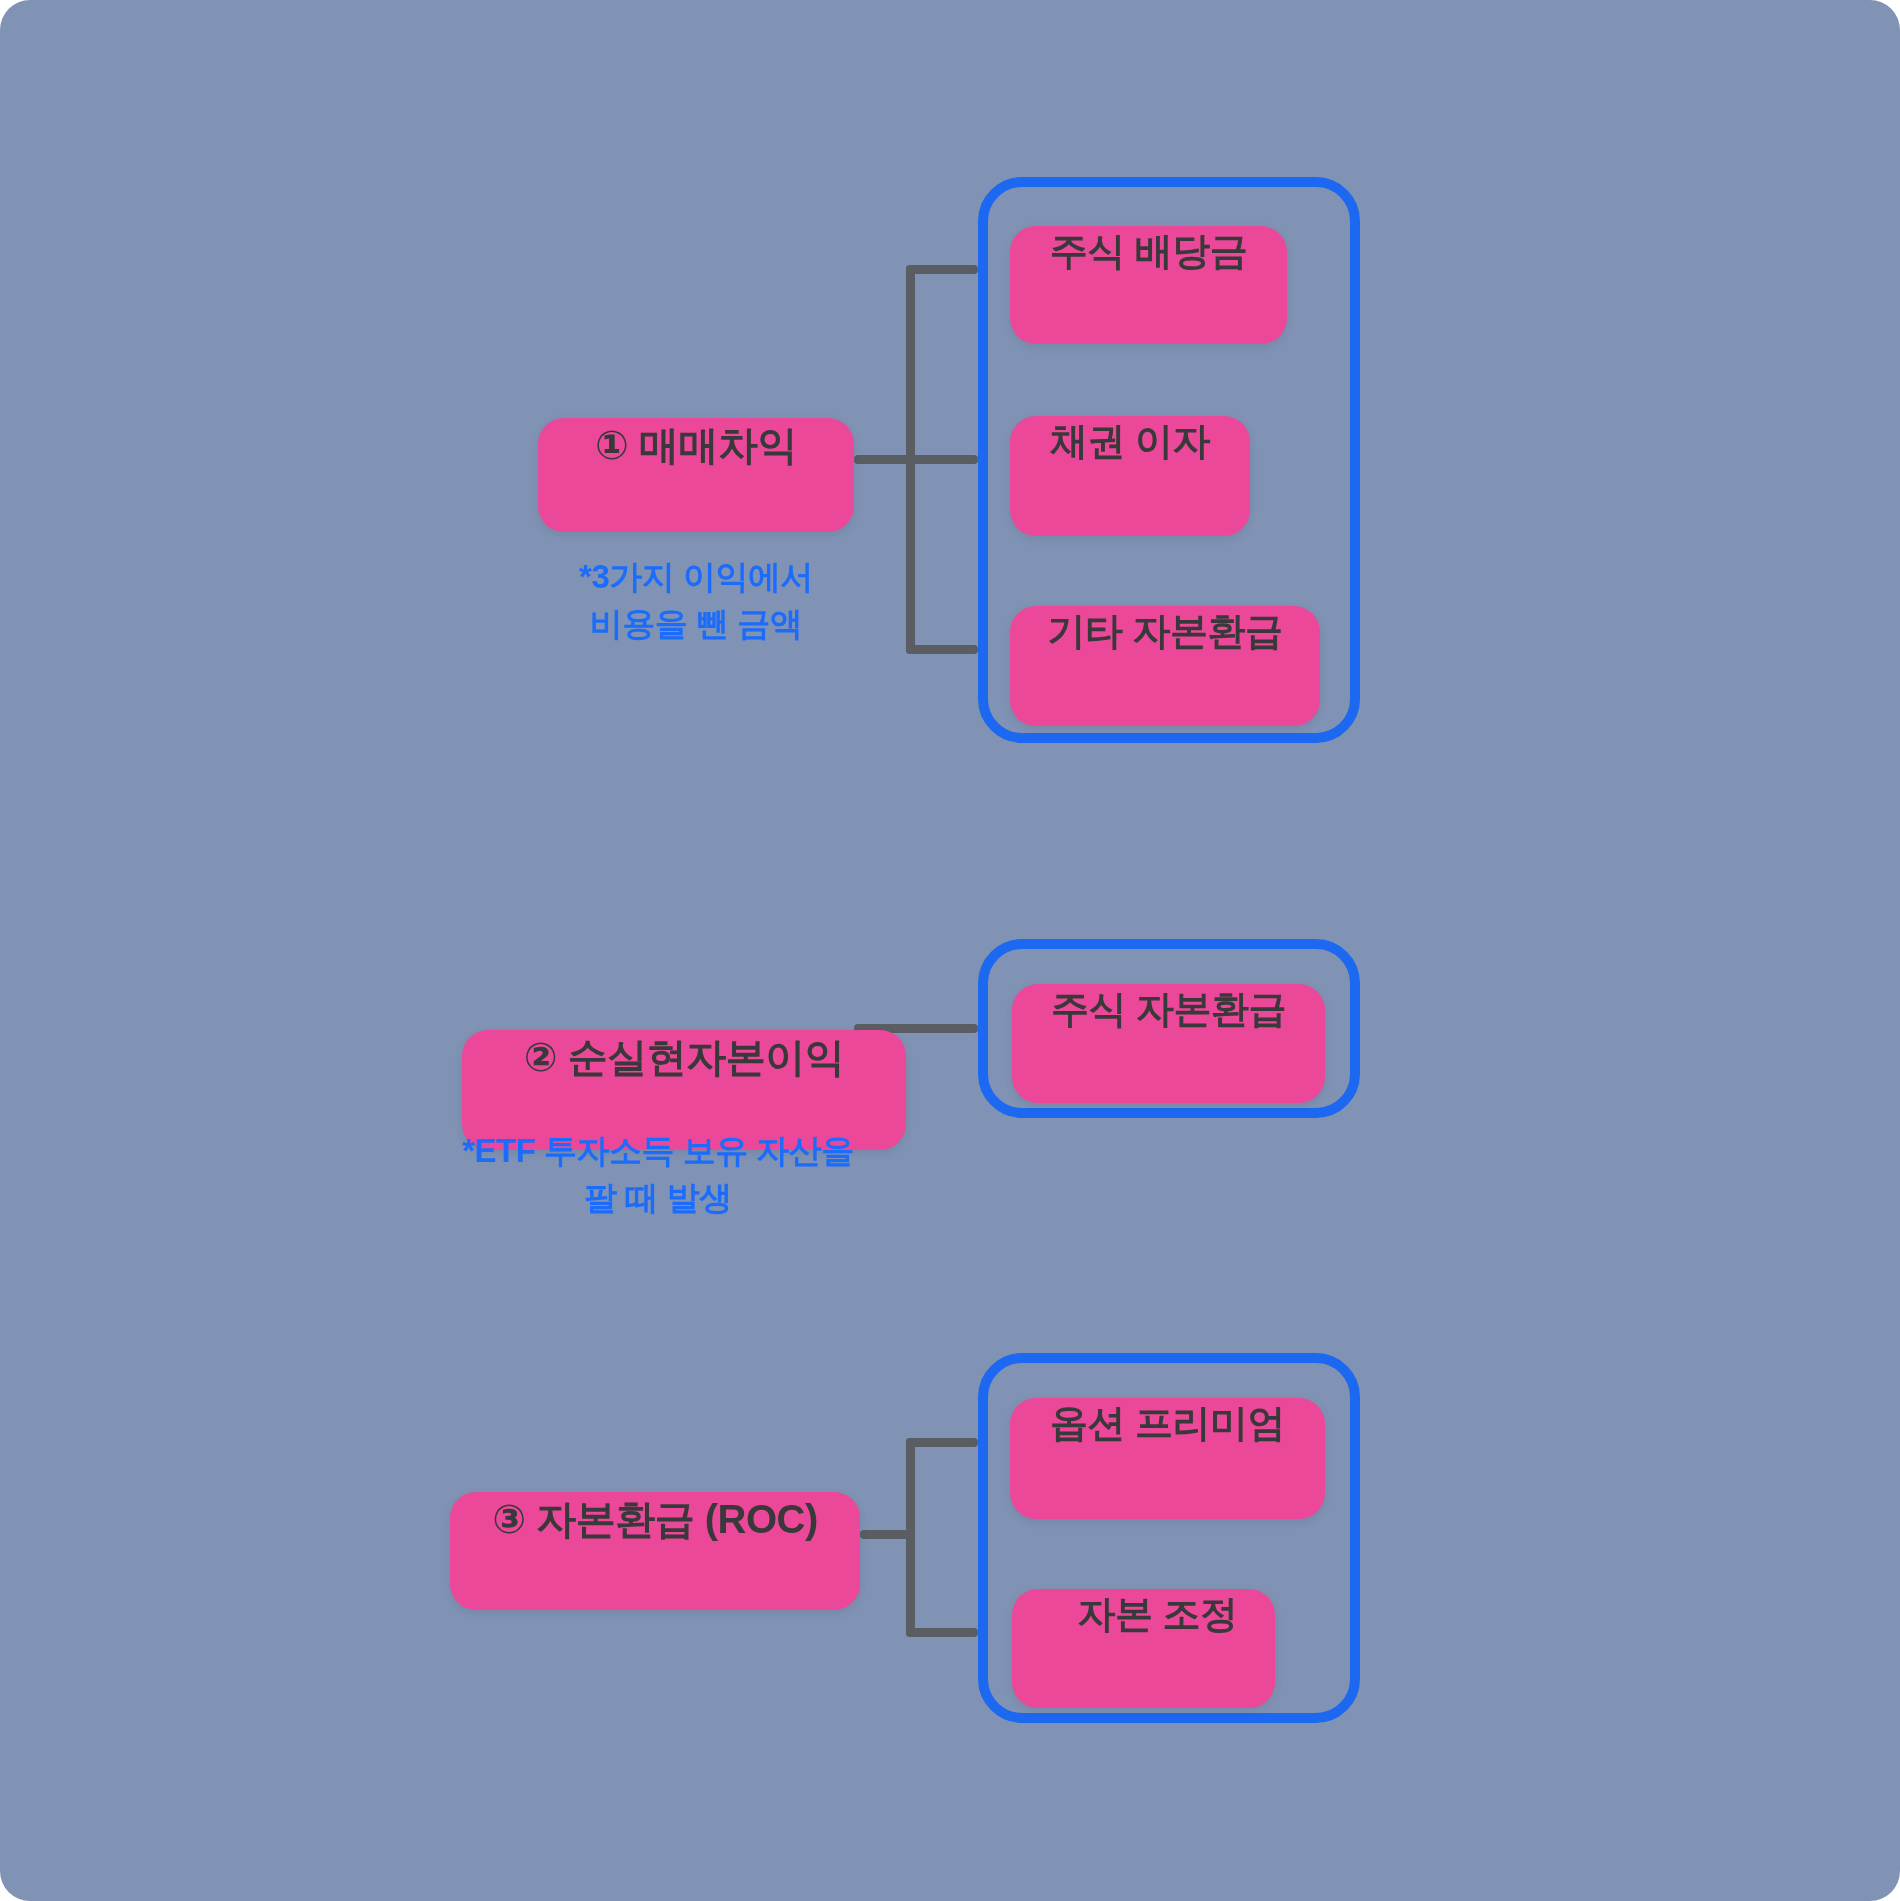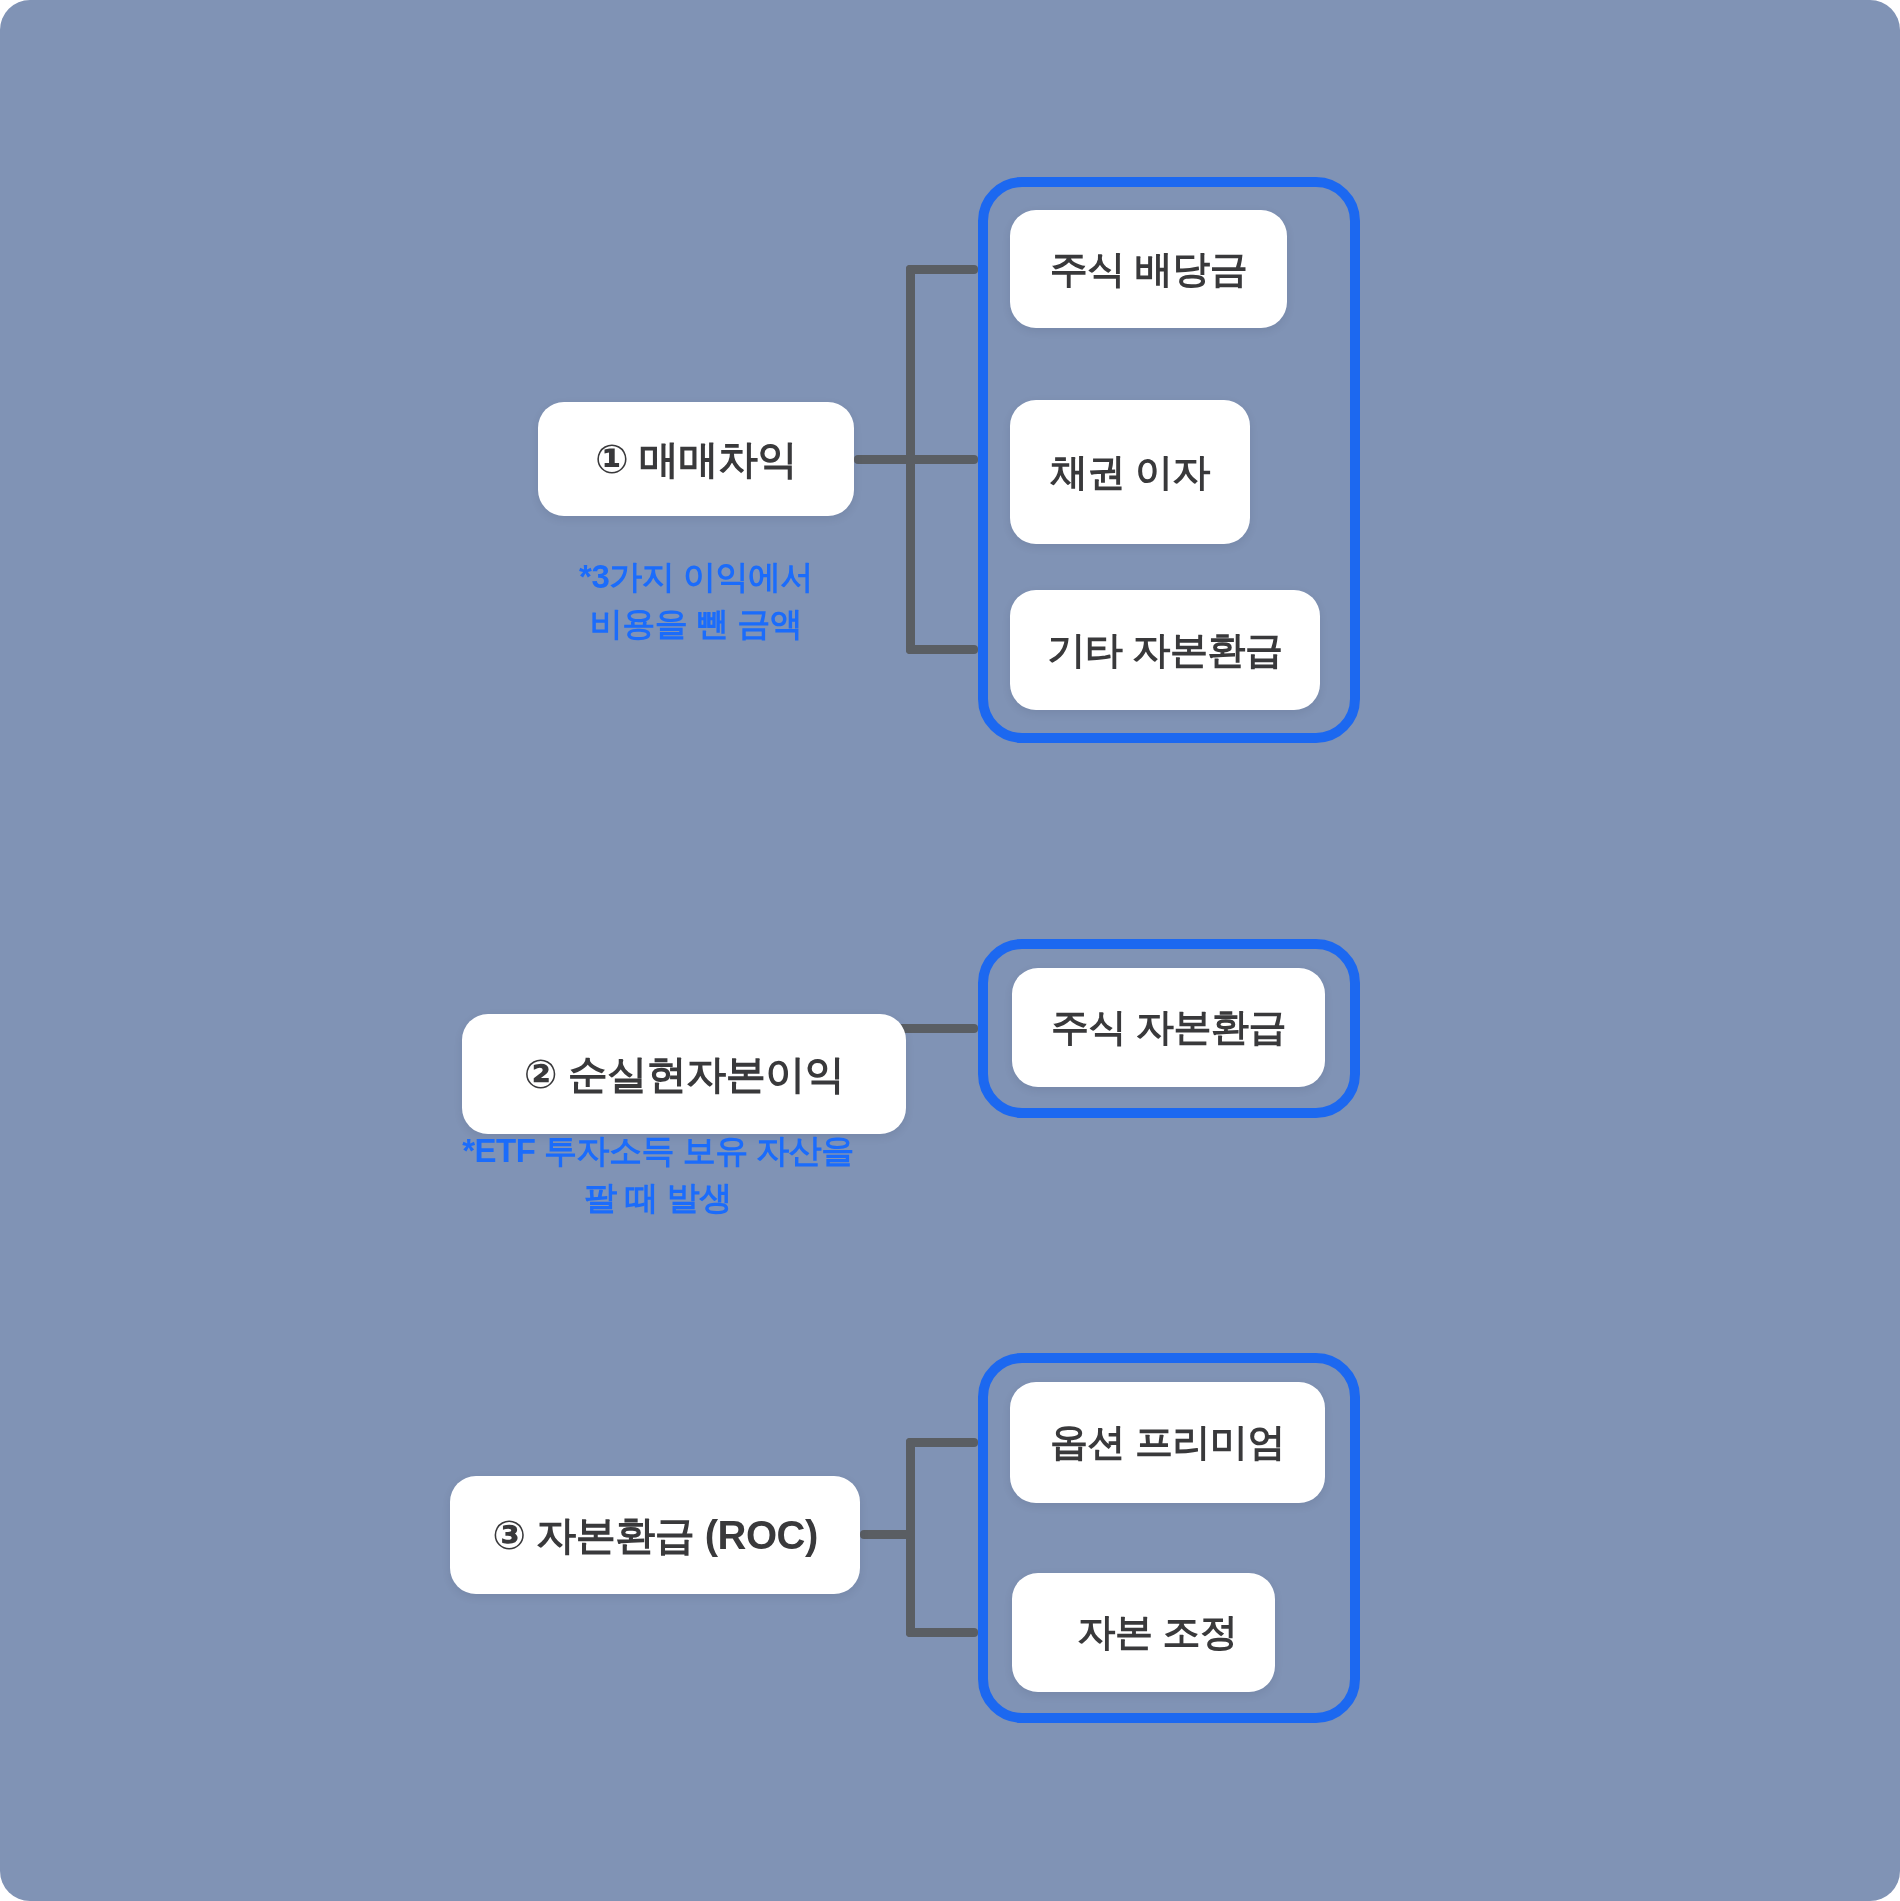--- a/index.html
+++ b/index.html
@@ -11,30 +11,31 @@
   .canvas {
     position: relative;
     width: 1900px;
     height: 1901px;
     background: #8093b5;
     border-radius: 30px;
     overflow: hidden;
   }
   .node {
     position: absolute;
-    background: #ffffff;
+    background: #ec4899;
     border-radius: 26px;
     display: flex;
-    align-items: center;
+    align-items: flex-start;
     justify-content: center;
     color: #39393b;
     font-weight: 700;
     letter-spacing: -0.5px;
     box-shadow: 0 3px 8px rgba(30,40,60,0.10);
     white-space: nowrap;
+    margin-top: 16px;
   }
   .parent-node { font-size: 40px; }
   .child-node  { font-size: 38px; }
   .group-box {
     position: absolute;
     border: 10px solid #1c68f0;
     border-radius: 44px;
     background: transparent;
   }
   .conn {
@@ -69,21 +70,21 @@
   <div class="note" style="left:496px; top:553px; width:400px;">
     <div>*3가지 이익에서</div>
     <div>비용을 뺀 금액</div>
   </div>
 
   <div class="group-box" style="left:978px; top:177px; width:362px; height:546px;"></div>
 
   <div class="node child-node" style="left:1010px; top:210px; width:277px; height:118px;">
     <span>주식 배당금</span>
   </div>
-  <div class="node child-node" style="left:1010px; top:400px; width:240px; height:144px;">
+  <div class="node child-node" style="left:1010px; top:400px; width:240px; height:120px;">
     <span>채권 이자</span>
   </div>
   <div class="node child-node" style="left:1010px; top:590px; width:310px; height:120px;">
     <span>기타 자본환급</span>
   </div>
 
   <div class="conn" style="left:854px; top:1024px; width:124px; height:9px;"></div>
 
   <div class="node parent-node" style="left:462px; top:1014px; width:444px; height:120px;">
     <span>② 순실현자본이익</span>

